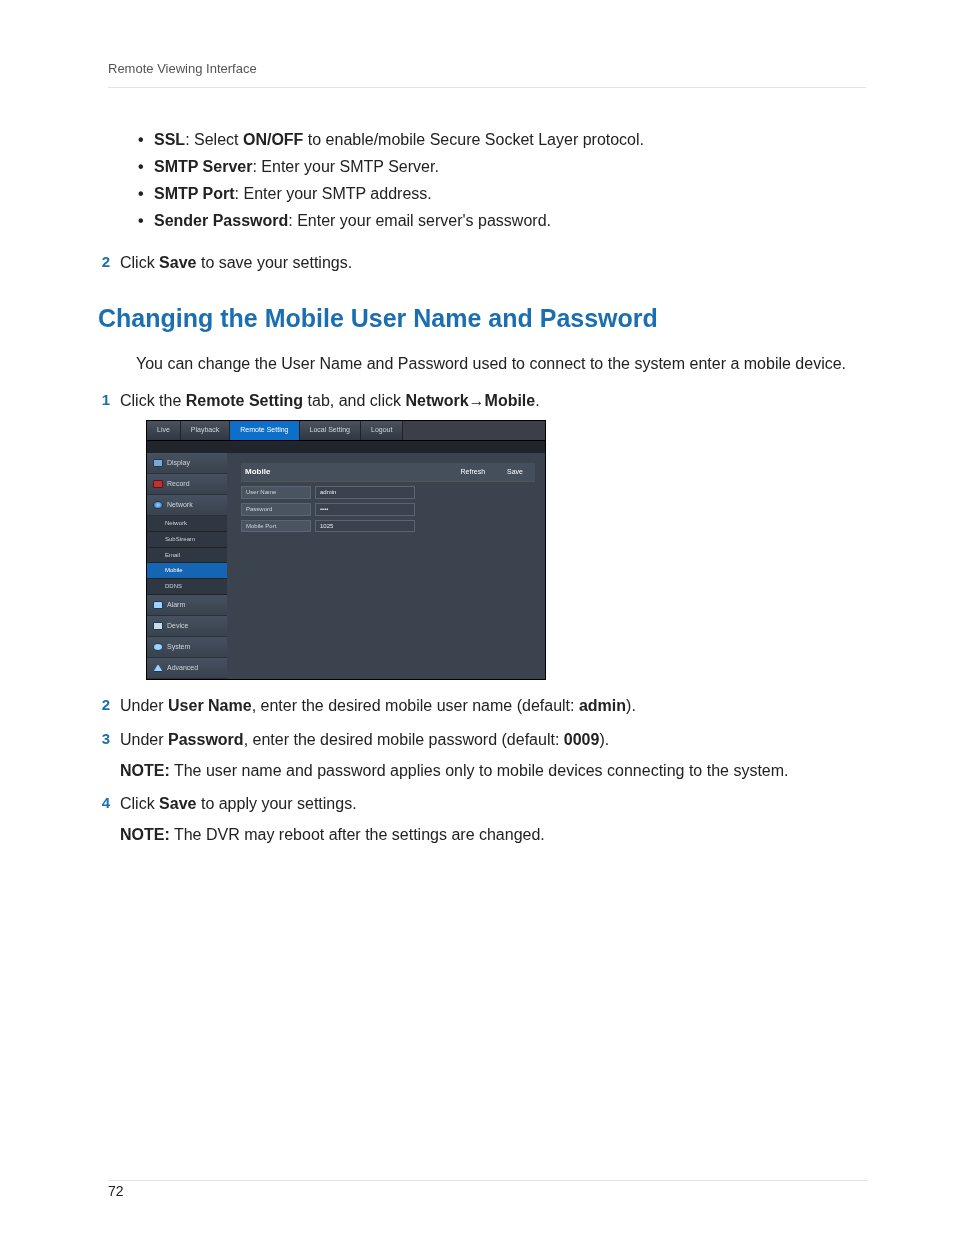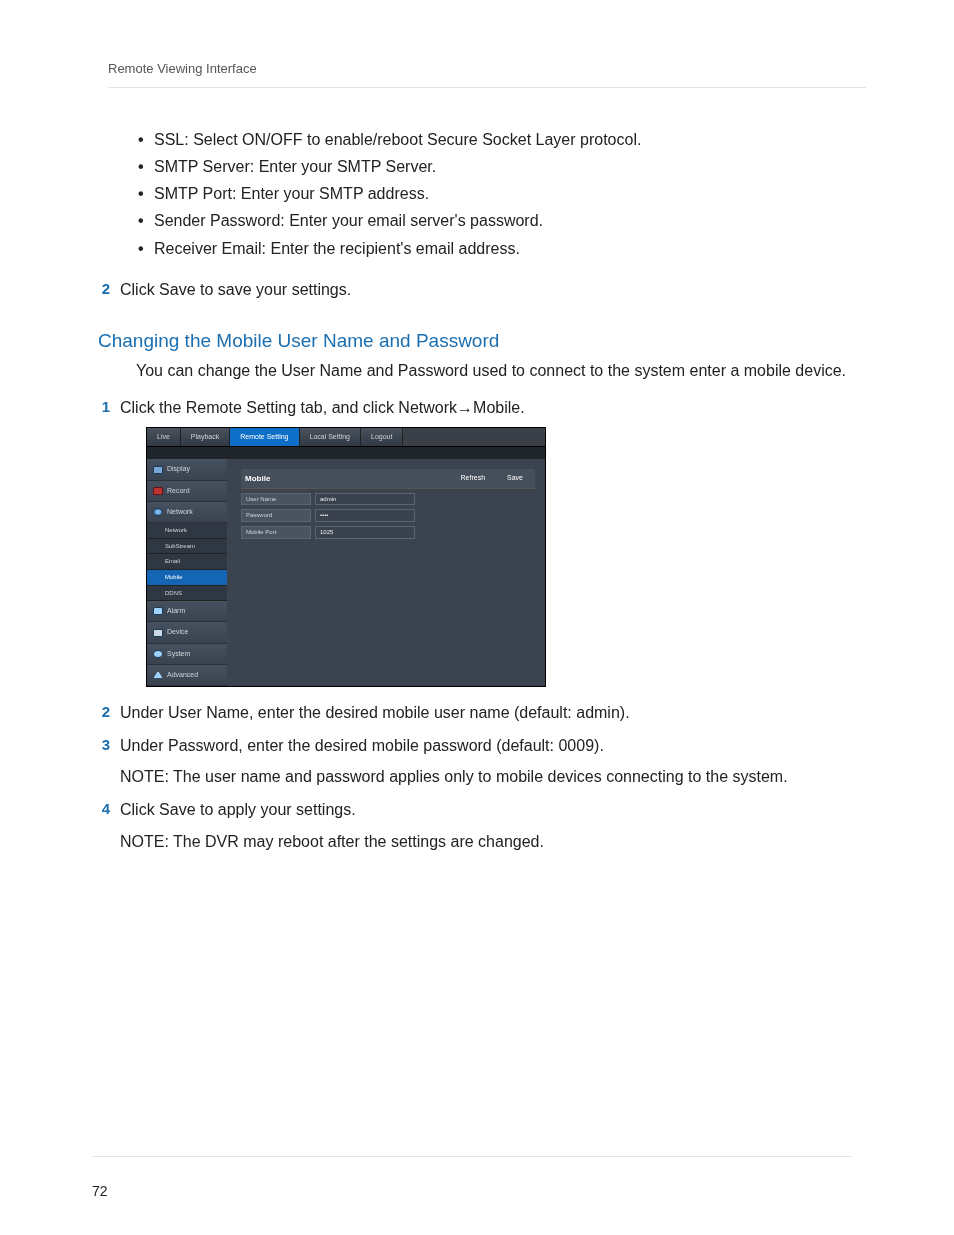--- a/index.html
+++ b/index.html
@@ -8,22 +8,22 @@
   .page{width:954px;min-height:1235px;margin:0 auto;padding:60px 88px 40px 108px;position:relative}
   .hdr{font-size:13px;color:#555;padding-bottom:8px;border-bottom:1px solid #e3e3e3;margin-bottom:40px}
   .body-indent{margin-left:28px}
   ul.bullets{margin:0 0 18px 0;padding:0;list-style:none}
   ul.bullets li{margin:4px 0;padding-left:18px;position:relative}
   ul.bullets li::before{content:"•";position:absolute;left:2px;top:0;font-weight:bold}
   .step{display:flex;align-items:flex-start;margin:10px 0 8px -20px}
   .step .num{color:var(--blue);font-weight:700;width:22px;flex:0 0 22px;text-align:right;margin-right:10px;font-size:15px}
   .step .txt{flex:1}
   .note{margin-left:12px;margin-top:6px}
-  h2.section{color:var(--blue);font-size:19px;font-weight:400;margin:26px 0 4px -10px}
-  .bold{font-weight:400}
+  h2.section{color:var(--blue);font-size:25px;font-weight:700;margin:26px 0 16px -10px}
+  .bold{font-weight:700}
   .arrow{font-weight:bold}
   .shot{width:400px;height:260px;background:#111;border:1px solid #000;margin:6px 0 14px 10px;display:flex;flex-direction:column;overflow:hidden;font-size:7px;color:#d0d4da}
   .tabs{display:flex;background:#3a3f48;border-bottom:1px solid #000}
   .tabs .tab{padding:4px 10px;border-right:1px solid #222;background:linear-gradient(#4a525e,#2f3844)}
   .tabs .tab.active{background:var(--tab-active);color:#fff}
   .shot-body{display:flex;flex:1;background:#353c47}
   .sidebar{width:80px;background:#3e4753;display:flex;flex-direction:column}
   .side-item{display:flex;align-items:center;gap:4px;padding:5px 6px;border-bottom:1px solid #2a313b;background:linear-gradient(#465160,#39424e)}
   .side-sub{padding:3px 6px 3px 18px;background:#2f3742;border-bottom:1px solid #222;font-size:6px}
   .side-sub.sel{background:#1565b5;color:#fff}
@@ -35,35 +35,34 @@
   .sicon.gear{background:#9fd2ff;border-radius:50%}
   .sicon.adv{background:#9fd2ff;clip-path:polygon(50% 0,100% 100%,0 100%)}
   .panel{flex:1;padding:10px 10px 10px 14px;background:#3b434f}
   .panel-hdr{display:flex;align-items:center;border-bottom:1px solid #555;padding:3px 4px;background:#454e5b}
   .panel-hdr .title{font-weight:bold;color:#fff;font-size:8px;flex:0 0 80px}
   .panel-hdr .btn{margin-left:auto;padding:1px 8px;color:#fff;font-size:7px}
   .panel-hdr .btn+.btn{margin-left:6px}
   .formrow{display:flex;align-items:center;margin-top:4px}
   .formrow .lbl{width:70px;background:#4a5360;border:1px solid #5a6472;padding:1px 4px;font-size:6px}
   .formrow .inp{width:100px;background:#3a424e;border:1px solid #5a6472;padding:1px 4px;font-size:6px;color:#eaeef4;margin-left:4px}
-  .pgnum{position:absolute;bottom:34px;left:92px;font-size:14px;border-top:1px solid #e3e3e3;width:760px;padding-top:24px}
+  .pgnum{position:absolute;bottom:34px;left:108px;font-size:14px;border-top:1px solid #e3e3e3;width:760px;padding-top:0}
 </style>
 </head>
 <body>
 
 <div class="page">
   <div class="hdr">Remote Viewing Interface</div>
 
   <div class="body-indent">
     <ul class="bullets" id="bullets">
-        <li><span class="bold">SSL</span><span>: Select </span><span class="bold">ON/OFF</span><span> to enable/reboot Secure Socket Layer protocol.</span></li>
+        <li><span class="bold">SSL</span><span>: Select </span><span class="bold">ON/OFF</span><span> to enable/mobile Secure Socket Layer protocol.</span></li>
         <li><span class="bold">SMTP Server</span><span>: Enter your SMTP Server.</span></li>
         <li><span class="bold">SMTP Port</span><span>: Enter your SMTP address.</span></li>
         <li><span class="bold">Sender Password</span><span>: Enter your email server's password.</span></li>
-        <li><span class="bold">Receiver Email:</span><span> Enter the recipient's email address.</span></li>
       </ul>
   </div>
 
   <div class="step">
     <span class="num">2</span>
     <span class="txt">
       <span>Click </span><span class="bold">Save</span><span> to save your settings.</span>
     </span>
   </div>
 

